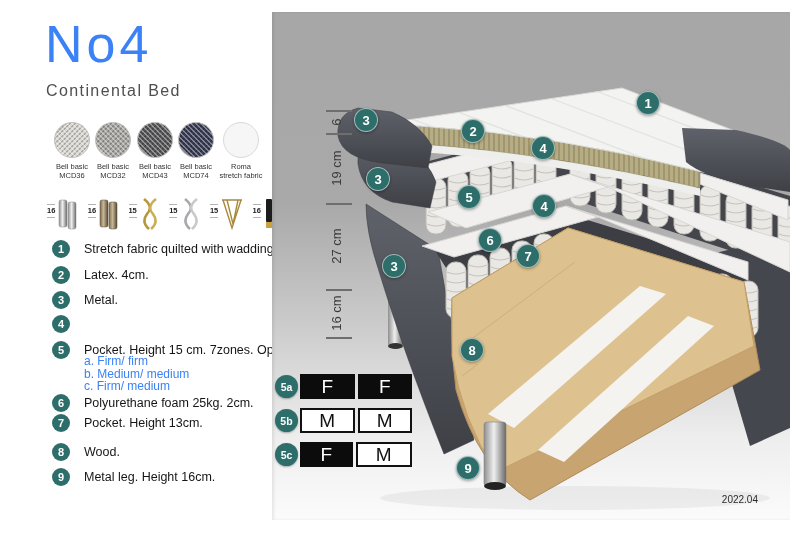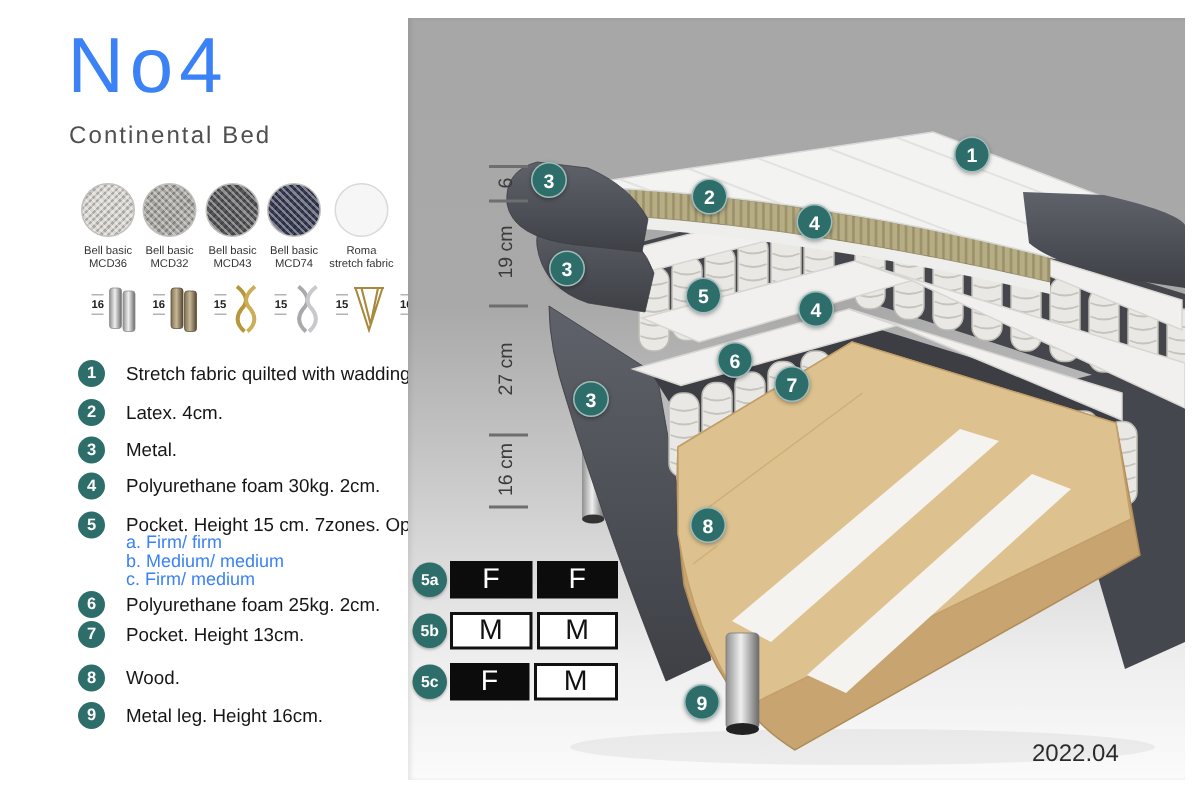--- a/index.html
+++ b/index.html
@@ -14,22 +14,22 @@
 
   .swatch{position:absolute;width:46px;text-align:center;}
   .sw-circle{width:36px;height:36px;border-radius:50%;margin:0 auto 4px auto;
              border:1px solid #c2c0bc;box-sizing:border-box;}
   .sw-circle.woven{background-image:
       repeating-linear-gradient(45deg, rgba(255,255,255,.38) 0 1.5px, transparent 1.5px 3.5px),
       repeating-linear-gradient(135deg, rgba(0,0,0,.22) 0 1.5px, transparent 1.5px 3.5px);}
   .sw-circle.plain{background-image:none;border-color:#d9d9d9;}
   .sw-label{font-size:7.5px;line-height:1.2;color:#333;}
 
-  .legs-row{position:absolute;left:61px;top:190px;width:236px;height:40px;
-            display:flex;justify-content:space-between;}
+  .legs-row{position:absolute;left:47px;top:190px;width:236px;height:40px;
+            display:flex;justify-content:space-between;align-items:flex-end;}
   .leg-item{display:flex;align-items:flex-start;gap:2px;position:relative;}
   .leg-size{display:flex;flex-direction:column;align-items:center;margin-top:4px;}
   .leg-size .dash{width:8px;height:1px;background:#b3b3b3;margin:2px 0;}
   .leg-size .val{font-size:7.5px;font-weight:700;color:#222;line-height:1;}
   .leg-glyph{height:32px;display:flex;align-items:flex-start;}
 
   .li{position:absolute;left:52px;display:flex;align-items:center;height:18px;}
   .num-badge{width:18px;height:18px;border-radius:50%;background:#2e6e6a;color:#fff;
              font-size:11px;font-weight:700;display:flex;align-items:center;
              justify-content:center;flex:0 0 18px;}
@@ -55,22 +55,22 @@
 
   .frow-badge{position:absolute;width:23px;height:23px;border-radius:50%;background:#2e6e6a;
       color:#fff;font-size:10.5px;font-weight:700;display:flex;align-items:center;
       justify-content:center;box-shadow:0 1px 2px rgba(0,0,0,.3);}
   .fbar{position:absolute;width:112px;height:25px;display:flex;gap:3px;}
   .fcell{flex:1;display:flex;align-items:center;justify-content:center;
          font-size:19px;font-weight:500;box-sizing:border-box;}
   .fcell.dark{background:#0c0c0c;color:#ffffff;}
   .fcell.light{background:#ffffff;border:2px solid #111;color:#111;}
 
-  .version{position:absolute;left:688px;top:494px;width:70px;
-           font-size:16px;color:#2b2b2b;}
+  .version{position:absolute;left:688px;top:494px;width:70px;text-align:right;
+           font-size:10px;color:#2b2b2b;}
 </style>
 </head>
 <body>
 
 <div class="page">
 
   <div class="title">No4</div>
   <div class="subtitle">Continental Bed</div>
 
   <div>
@@ -186,21 +186,20 @@
     <div class="li" style="top:266px">
       <span class="num-badge">2</span>
       <span class="txt">Latex. 4cm.</span>
     </div>
     <div class="li" style="top:291px">
       <span class="num-badge">3</span>
       <span class="txt">Metal.</span>
     </div>
     <div class="li" style="top:315px">
       <span class="num-badge">4</span>
-      <span class="txt">Polyurethane foam 30kg. 2cm.</span>
     </div>
     <div class="li" style="top:341px">
       <span class="num-badge">5</span>
       <span class="txt">Pocket. Height 15 cm. 7zones. Option:</span>
     </div>
     <div class="sub-opts">
       <div>a. Firm/ firm</div>
       <div>b. Medium/ medium</div>
       <div>c. Firm/ medium</div>
     </div>

